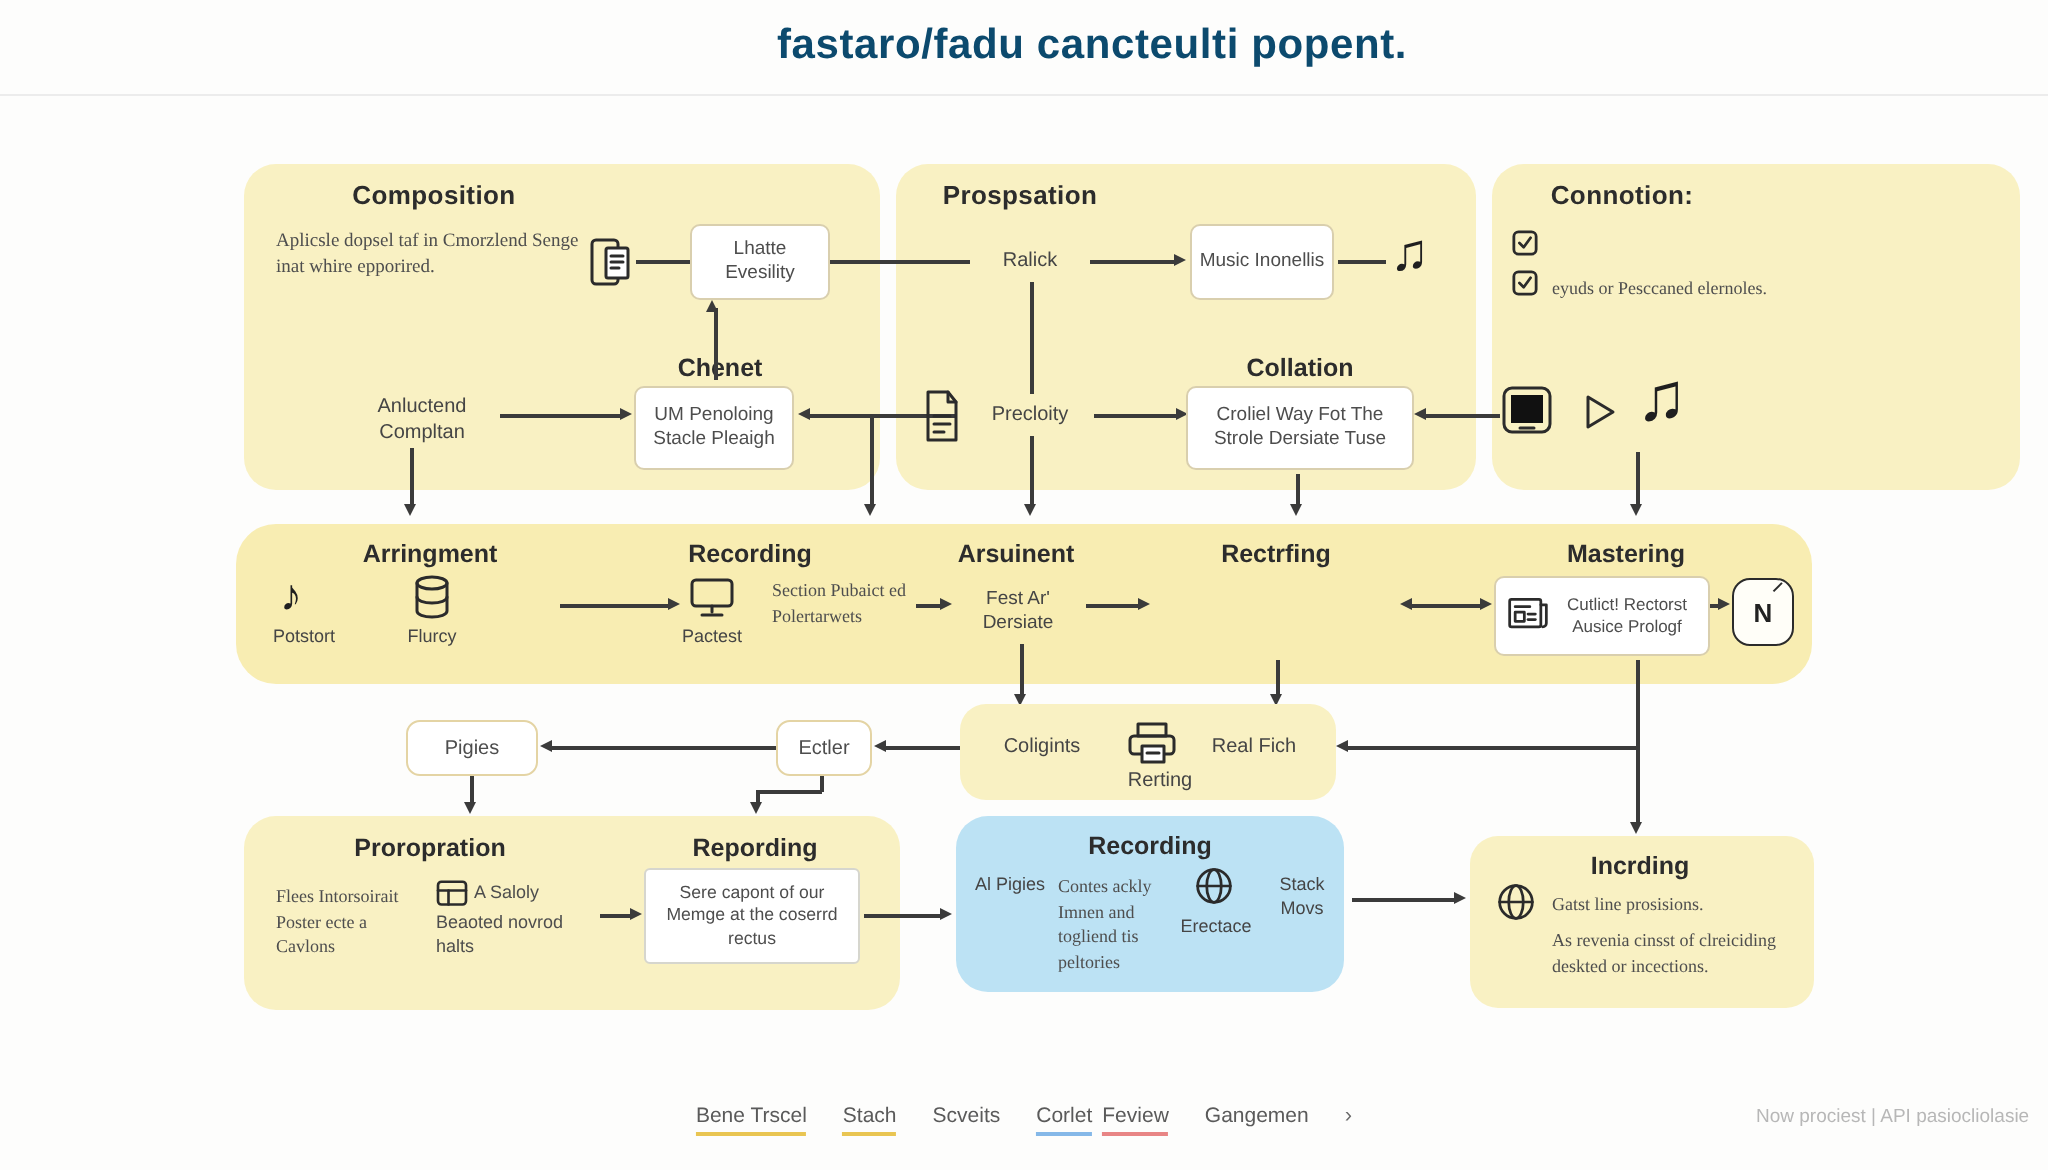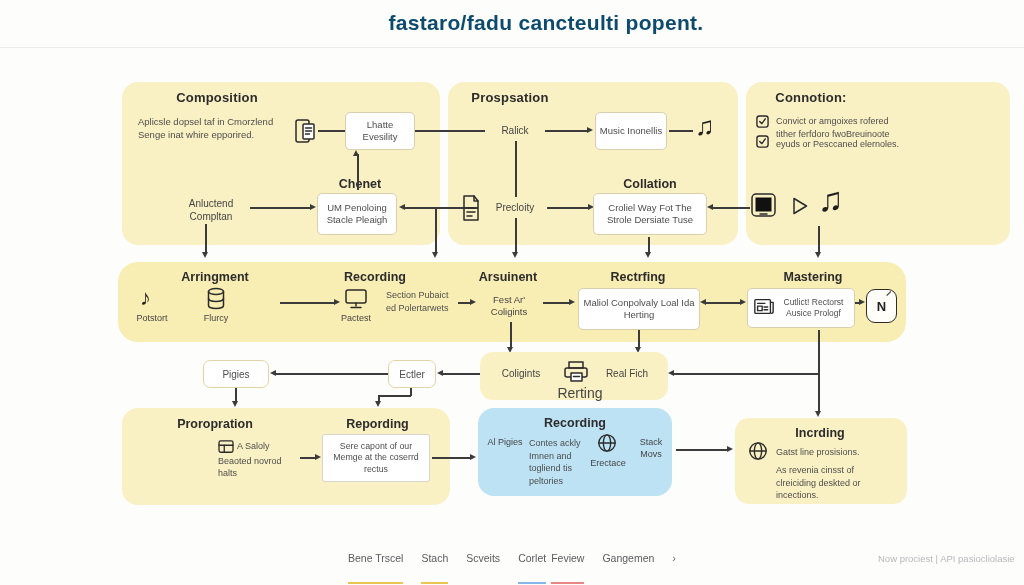--- a/index.html
+++ b/index.html
@@ -6,37 +6,37 @@
   body{width:1024px;height:585px;background:#fdfdfc;font-family:"Liberation Sans",sans-serif;overflow:hidden;}
   #canvas{position:relative;width:1024px;height:585px;}
   .title{position:absolute;top:11px;left:0;width:100%;text-align:center;font-size:21px;font-weight:700;letter-spacing:.3px;color:#0c4a6e;margin-left:34px;}
   .divider{position:absolute;top:47px;left:0;width:1024px;height:1px;background:#ececec;}
   .ybox{position:absolute;background:var(--yellow_panel);border-radius:16px;}
   .ybox.band{background:var(--yellow_band);border-radius:20px;}
   .bbox{position:absolute;background:var(--blue_panel);border-radius:16px;}
   .h1{position:absolute;font-size:13px;font-weight:700;color:#2c2c2c;text-align:center;letter-spacing:.2px;}
   .h2{position:absolute;font-size:12.5px;font-weight:700;color:#2c2c2c;text-align:center;}
   .lbl{position:absolute;font-size:10px;color:#454545;text-align:center;line-height:1.3;}
-  .txt{position:absolute;font-size:9px;color:#4e4e4e;line-height:1.4;text-align:left;}
+  .txt{position:absolute;font-size:9px;color:#4e4e4e;line-height:1.4;text-align:left;font-family:Liberation Serif, serif;}
   .node{position:absolute;background:#fff;border:1px solid #d9cfae;border-radius:5px;display:flex;align-items:center;justify-content:center;text-align:center;font-size:9.5px;color:#4d4d4d;line-height:1.3;padding:2px 3px;box-sizing:border-box;}
   .node.warm{border-color:#e4d4a4;border-radius:7px;font-size:10px;}
   .hl{position:absolute;height:1.5px;background:#3b3b3b;}
   .vl{position:absolute;width:1.5px;background:#3b3b3b;}
   .ar{position:absolute;width:0;height:0;}
   .ar.r{border-left:6px solid #3b3b3b;border-top:3.5px solid transparent;border-bottom:3.5px solid transparent;}
   .ar.l{border-right:6px solid #3b3b3b;border-top:3.5px solid transparent;border-bottom:3.5px solid transparent;}
   .ar.d{border-top:6px solid #3b3b3b;border-left:3.5px solid transparent;border-right:3.5px solid transparent;}
   .ar.u{border-bottom:6px solid #3b3b3b;border-left:3.5px solid transparent;border-right:3.5px solid transparent;}
   .icon{position:absolute;display:flex;align-items:center;justify-content:center;color:#222;}
   .icon svg{stroke:#2b2b2b;fill:none;stroke-width:1.5;stroke-linecap:round;stroke-linejoin:round;}
   .glyph{position:absolute;color:#1f1f1f;line-height:1;}
   .nbadge{position:absolute;border:1.6px solid #2b2b2b;border-radius:9px;background:rgba(255,255,255,.9);display:flex;align-items:center;justify-content:center;font-size:13px;font-weight:700;color:#222;}
   .nmark{position:absolute;top:3px;right:4px;width:6px;height:1.4px;background:#2b2b2b;transform:rotate(-45deg);}
   .legend{position:absolute;top:552px;left:50%;transform:translateX(-50%);display:flex;gap:18px;font-size:10.5px;color:#5a5a5a;white-space:nowrap;align-items:flex-start;}
-  .legend .li{padding-bottom:18px;cursor:pointer;}
+  .legend .li{padding-bottom:2px;cursor:pointer;}
   .u-yellow{border-bottom:2.5px solid var(--legend_yellow);}
   .u-blue{border-bottom:2.5px solid var(--legend_blue);}
   .u-red{border-bottom:2.5px solid var(--legend_red);}
   .pair{display:flex;gap:5px;}
   .chev{color:#6a6a6a;font-size:11px;}
   .corner{position:absolute;top:553px;left:878px;font-size:9.5px;color:#b7b7b7;}
   .c2{display:flex;flex-direction:column;gap:1px;font-size:9px;color:#4e4e4e;line-height:1.35;}
   .c2 .r{display:flex;gap:3px;}
 </style>
 </head>
@@ -100,21 +100,20 @@
   <div class="hl" style="left:713px;top:207px;width:37px;"></div>
   <div class="ar l" style="left:707px;top:203.5px;"></div>
 
   <div class="h1" style="left:756px;top:90px;width:110px;">Connotion:</div>
   <div class="icon" style="left:756px;top:115px;width:13px;height:13px;">
     <svg width="13" height="13" viewBox="0 0 14 14">
         <rect x="1" y="1" width="12" height="12" rx="2.5"></rect>
         <path d="M4 7 l2.3 2.3 L10 4.2"></path>
       </svg>
   </div>
-  <div class="txt" style="left:776px;top:115px;width:128px;">Convict or amgoixes rofered tither ferfdoro fwoBreuinoote</div>
   <div class="icon" style="left:756px;top:135px;width:13px;height:13px;">
     <svg width="13" height="13" viewBox="0 0 14 14">
         <rect x="1" y="1" width="12" height="12" rx="2.5"></rect>
         <path d="M4 7 l2.3 2.3 L10 4.2"></path>
       </svg>
   </div>
   <div class="txt" style="left:776px;top:138px;width:128px;">eyuds or Pesccaned elernoles.</div>
   <div class="icon" style="left:750px;top:192px;width:27px;height:27px;">
     <svg width="27" height="27" viewBox="0 0 27 27">
         <rect x="2" y="2" width="23" height="22" rx="4"></rect>
@@ -163,26 +162,25 @@
         <line x1="12" y1="15" x2="12" y2="18"></line>
         <line x1="7" y1="19.5" x2="17" y2="19.5"></line>
       </svg>
   </div>
   <div class="lbl" style="left:332px;top:313px;width:48px;font-size:9px;">Pactest</div>
   <div class="txt" style="left:386px;top:289px;width:70px;">Section Pubaict ed Polertarwets</div>
   <div class="hl" style="left:458px;top:302px;width:14px;"></div>
   <div class="ar r" style="left:470px;top:298.5px;"></div>
 
   <div class="h2" style="left:458px;top:270px;width:100px;">Arsuinent</div>
-  <div class="lbl" style="left:477px;top:294px;width:64px;font-size:9.5px;">Fest Ar' Coligints</div>
+  <div class="lbl" style="left:477px;top:294px;width:64px;font-size:9.5px;">Fest Ar' Dersiate</div>
   <div class="hl" style="left:543px;top:302px;width:28px;"></div>
   <div class="ar r" style="left:569px;top:298.5px;"></div>
 
   <div class="h2" style="left:588px;top:270px;width:100px;">Rectrfing</div>
-  <div class="node" style="left:578px;top:288px;width:122px;height:42px;">Maliol Conpolvaly Loal Ida Herting</div>
   <div class="hl" style="left:706px;top:302px;width:34px;"></div>
   <div class="ar l" style="left:700px;top:298.5px;"></div>
   <div class="ar r" style="left:740px;top:298.5px;"></div>
 
   <div class="h2" style="left:763px;top:270px;width:100px;">Mastering</div>
   <div class="node" style="left:747px;top:288px;width:108px;height:40px;padding-left:28px;font-size:8.5px;">Cutlict! Rectorst Ausice Prologf</div>
   <div class="icon" style="left:753px;top:297px;width:22px;height:20px;">
     <svg width="22" height="20" viewBox="0 0 24 20">
         <rect x="2" y="2" width="17" height="15" rx="1"></rect>
         <line x1="5" y1="6" x2="13" y2="6"></line>
@@ -219,32 +217,33 @@
   <div class="lbl" style="left:490px;top:367px;width:62px;">Coligints</div>
   <div class="icon" style="left:562px;top:360px;width:28px;height:24px;">
     <svg width="28" height="24" viewBox="0 0 28 24">
         <rect x="7" y="2" width="14" height="6"></rect>
         <rect x="3" y="8" width="22" height="9" rx="2"></rect>
         <rect x="9" y="13" width="11" height="8" fill="#fff"></rect>
         <line x1="11.5" y1="16.5" x2="17.5" y2="16.5"></line>
       </svg>
   </div>
   <div class="lbl" style="left:598px;top:367px;width:58px;">Real Fich</div>
-  <div class="lbl" style="left:545px;top:384px;width:70px;font-size:14px;">Rerting</div>
+  <div class="lbl" style="left:545px;top:384px;width:70px;font-size:10px;">Rerting</div>
 
   <div class="vl" style="left:235px;top:388px;height:14px;"></div>
     <div class="ar d" style="left:231.5px;top:401px;"></div>
   <div class="vl" style="left:410px;top:388px;height:8px;"></div>
   <div class="hl" style="left:378px;top:395px;width:33px;"></div>
   <div class="vl" style="left:378px;top:395px;height:7px;"></div>
     <div class="ar d" style="left:374.5px;top:401px;"></div>
 
   <div class="ybox" style="left:122px;top:408px;width:328px;height:97px;"></div>
   <div class="h2" style="left:160px;top:417px;width:110px;">Proropration</div>
   <div class="h2" style="left:330px;top:417px;width:95px;">Repording</div>
+  <div class="txt" style="left:138px;top:442px;width:70px;">Flees Intorsoirait Poster ecte a Cavlons</div>
   <div class="c2" style="position:absolute;left:218px;top:440px;width:80px;">
     <span class="r">
       <span class="icon" style="position:static;width:16px;height:14px;">
         <svg width="16" height="14" viewBox="0 0 18 16">
             <rect x="1" y="1" width="16" height="13" rx="2"></rect>
             <line x1="1" y1="6" x2="17" y2="6"></line>
             <line x1="7" y1="6" x2="7" y2="14"></line>
           </svg>
       </span>
       <span>A Saloly</span>

